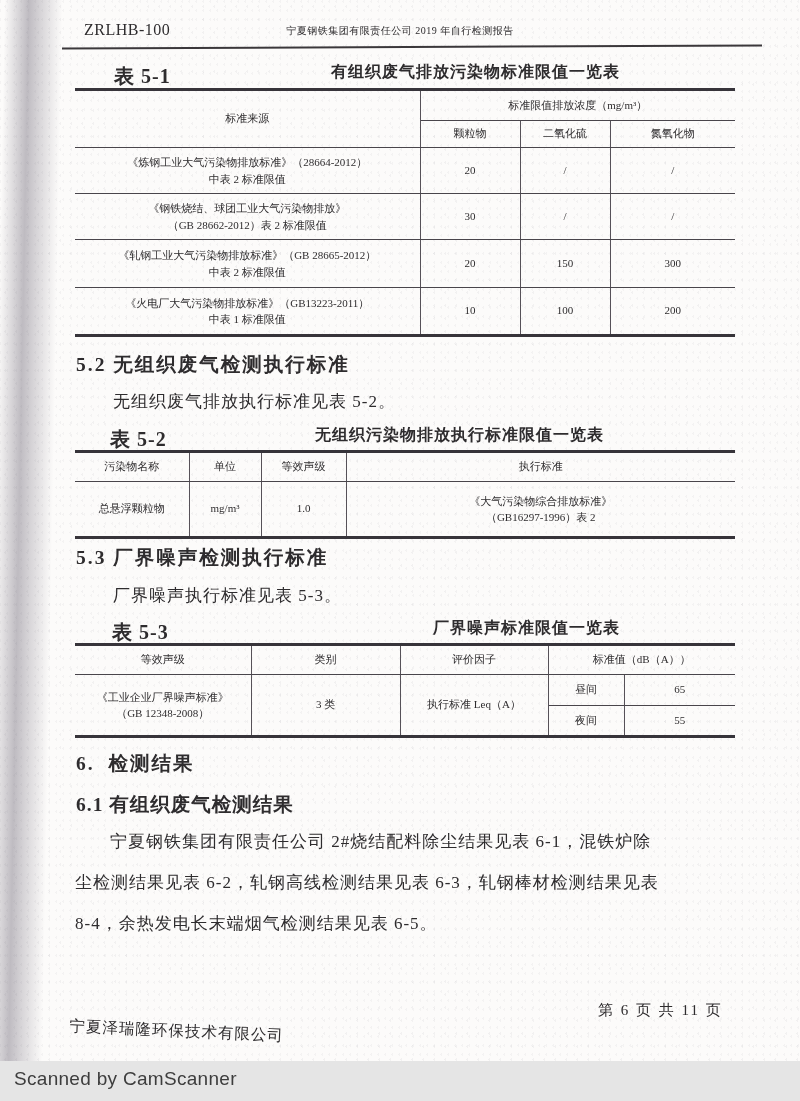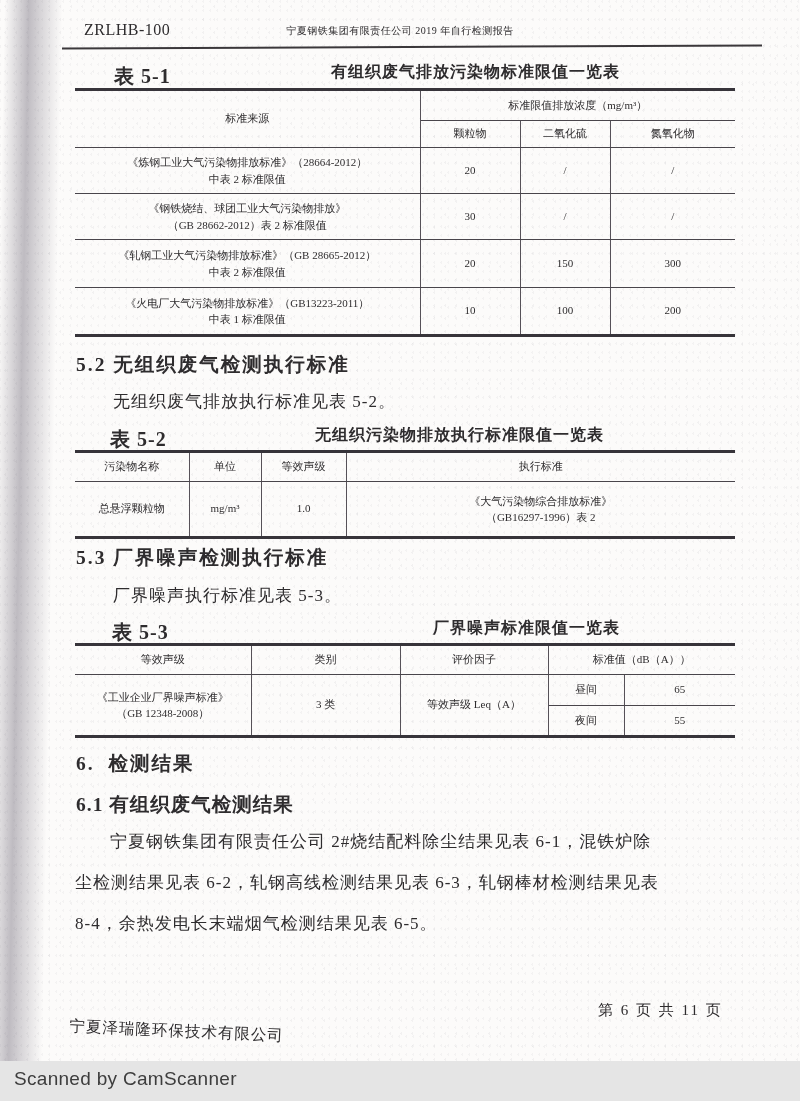--- a/index.html
+++ b/index.html
@@ -190,21 +190,21 @@
       <td>类别</td>
       <td>评价因子</td>
       <td colspan="2">标准值（dB（A））</td>
     </tr>
     <tr style="height:31px">
       <td rowspan="2" class="two-line">
         <div>《工业企业厂界噪声标准》</div>
         <div>（GB 12348-2008）</div>
       </td>
       <td rowspan="2">3 类</td>
-      <td rowspan="2">等效声级 Leq（A）</td>
+      <td rowspan="2">执行标准 Leq（A）</td>
       <td>昼间</td>
       <td>65</td>
     </tr>
     <tr style="height:31px">
       <td>夜间</td>
       <td>55</td>
     </tr>
   </tbody>
     </table>
 

